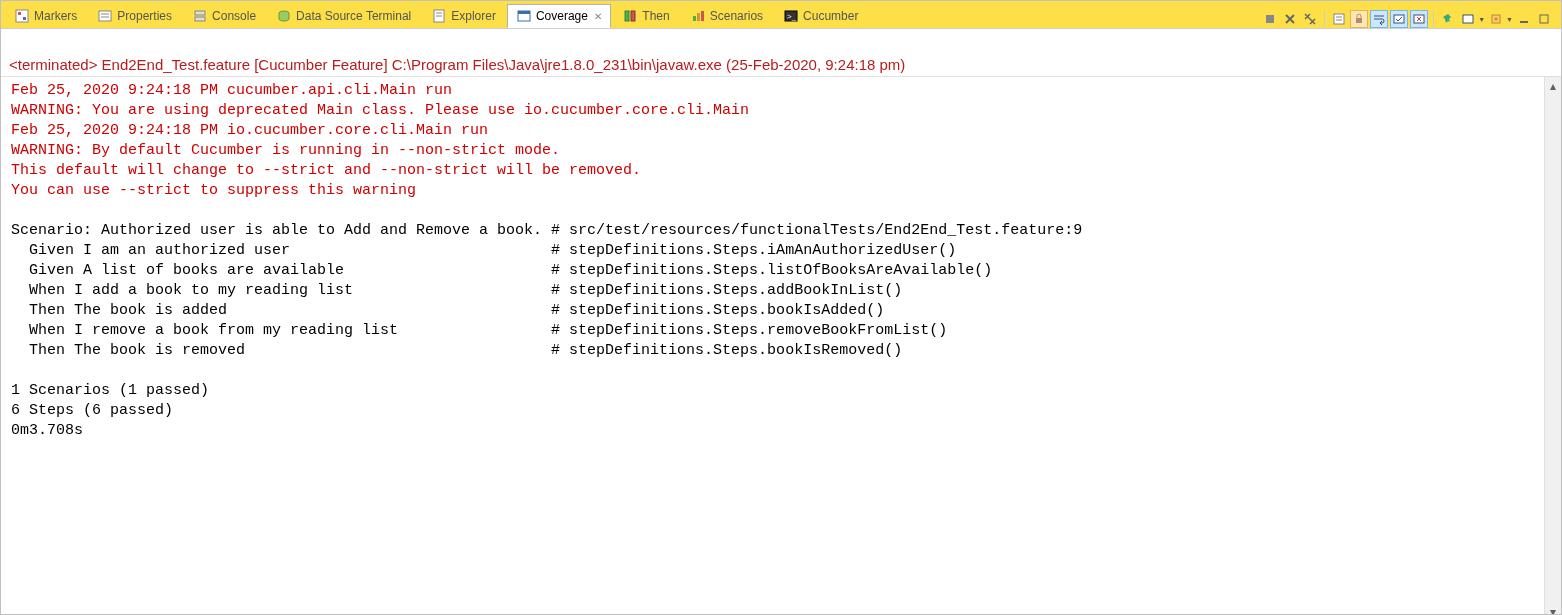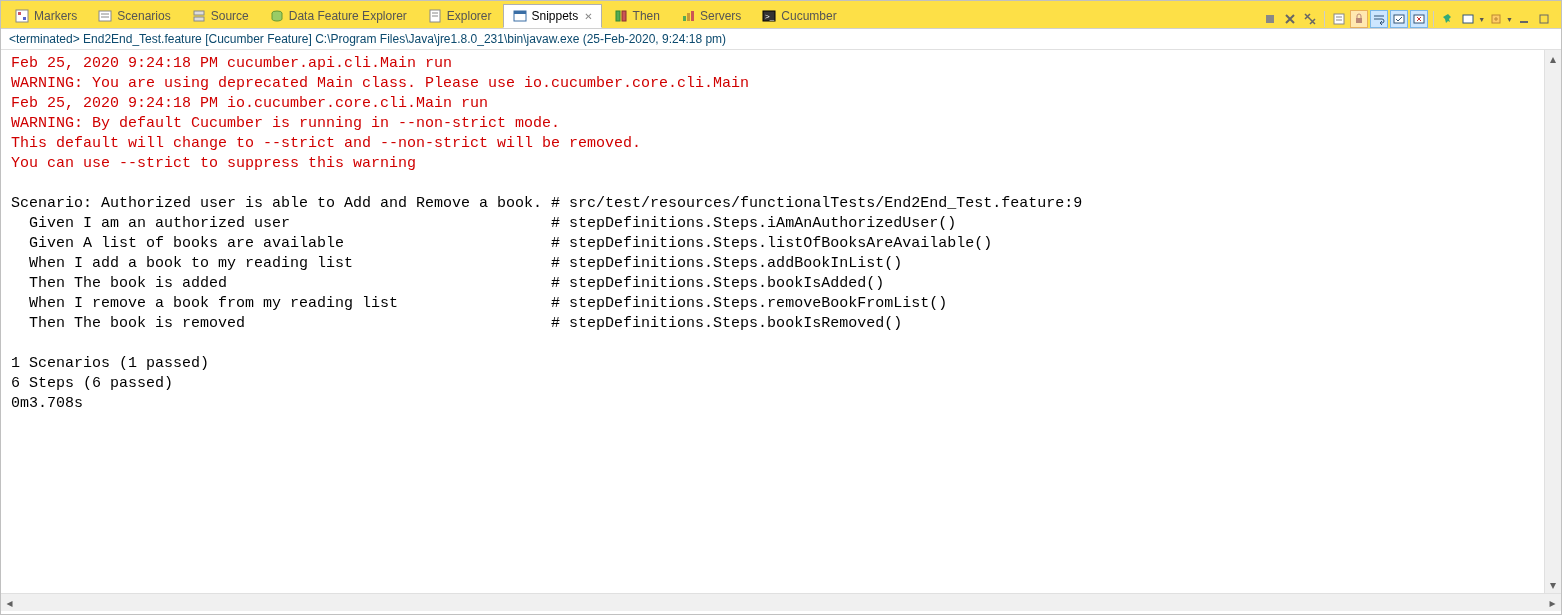--- a/index.html
+++ b/index.html
@@ -51,25 +51,26 @@
   .tbtn {
     width: 18px; height: 18px;
     display: inline-flex; align-items: center; justify-content: center;
     cursor: pointer;
     border: 1px solid transparent;
   }
   .tbtn svg { width: 14px; height: 14px; }
   .divider { width: 1px; height: 16px; background: #ccc; margin: 0 3px; }
   .statusline {
     padding: 3px 8px;
-    font-size: 12px;
-    color: #0c4a6e;
+    font-size: 15px;
+    color: #b91c1c;
     border-bottom: 1px solid #e0e0e0;
     white-space: nowrap;
     overflow: hidden;
+    margin-top: 24px;
   }
   .console-area {
     position: relative;
     height: calc(100% - 28px - 24px - 18px);
     overflow: hidden;
   }
   .console {
     font-family: Consolas, "Courier New", monospace;
     font-size: 15px;
     line-height: 20px;
@@ -118,78 +119,78 @@
       <span>Markers</span>
     </div>
     <div class="tab">
       <span class="icon">
           <svg viewBox="0 0 16 16">
             <rect x="2" y="3" width="12" height="10" fill="#fff" stroke="#888"></rect>
             <line x1="4" y1="6" x2="12" y2="6" stroke="#888"></line>
             <line x1="4" y1="9" x2="12" y2="9" stroke="#888"></line>
           </svg>
         </span>
-      <span>Scenarios</span>
+      <span>Properties</span>
     </div>
     <div class="tab">
       <span class="icon">
           <svg viewBox="0 0 16 16">
             <rect x="3" y="3" width="10" height="4" fill="#ddd" stroke="#888"></rect>
             <rect x="3" y="9" width="10" height="4" fill="#ddd" stroke="#888"></rect>
           </svg>
         </span>
-      <span>Source</span>
+      <span>Console</span>
     </div>
     <div class="tab">
       <span class="icon">
           <svg viewBox="0 0 16 16">
             <ellipse cx="8" cy="5" rx="5" ry="2" fill="#9c6" stroke="#693"></ellipse>
             <path d="M3 5v6c0 1.1 2.2 2 5 2s5-.9 5-2V5" fill="#9c6" stroke="#693"></path>
           </svg>
         </span>
-      <span>Data Feature Explorer</span>
+      <span>Data Source Terminal</span>
     </div>
     <div class="tab">
       <span class="icon">
           <svg viewBox="0 0 16 16">
             <rect x="3" y="2" width="10" height="12" fill="#fff" stroke="#888"></rect>
             <line x1="5" y1="5" x2="11" y2="5" stroke="#888"></line>
             <line x1="5" y1="8" x2="11" y2="8" stroke="#888"></line>
           </svg>
         </span>
       <span>Explorer</span>
     </div>
     <div class="tab active">
       <span class="icon">
           <svg viewBox="0 0 16 16">
             <rect x="2" y="3" width="12" height="10" fill="#fff" stroke="#3a6ea5"></rect>
             <rect x="2" y="3" width="12" height="3" fill="#3a6ea5"></rect>
           </svg>
         </span>
-      <span>Snippets</span>
+      <span>Coverage</span>
       <span class="close">✕</span>
     </div>
     <div class="tab">
       <span class="icon">
           <svg viewBox="0 0 16 16">
             <rect x="3" y="3" width="4" height="10" fill="#5a5" stroke="#383"></rect>
             <rect x="9" y="3" width="4" height="10" fill="#c55" stroke="#833"></rect>
           </svg>
         </span>
       <span>Then</span>
     </div>
     <div class="tab">
       <span class="icon">
           <svg viewBox="0 0 16 16">
             <rect x="3" y="8" width="3" height="5" fill="#5a5"></rect>
             <rect x="7" y="5" width="3" height="8" fill="#c93"></rect>
             <rect x="11" y="3" width="3" height="10" fill="#c55"></rect>
           </svg>
         </span>
-      <span>Servers</span>
+      <span>Scenarios</span>
     </div>
     <div class="tab">
       <span class="icon">
           <svg viewBox="0 0 16 16">
             <rect x="2" y="3" width="12" height="10" fill="#333" stroke="#000"></rect>
             <text x="4" y="11" font-size="8" fill="#fff">&gt;_</text>
           </svg>
         </span>
       <span>Cucumber</span>
     </div>

